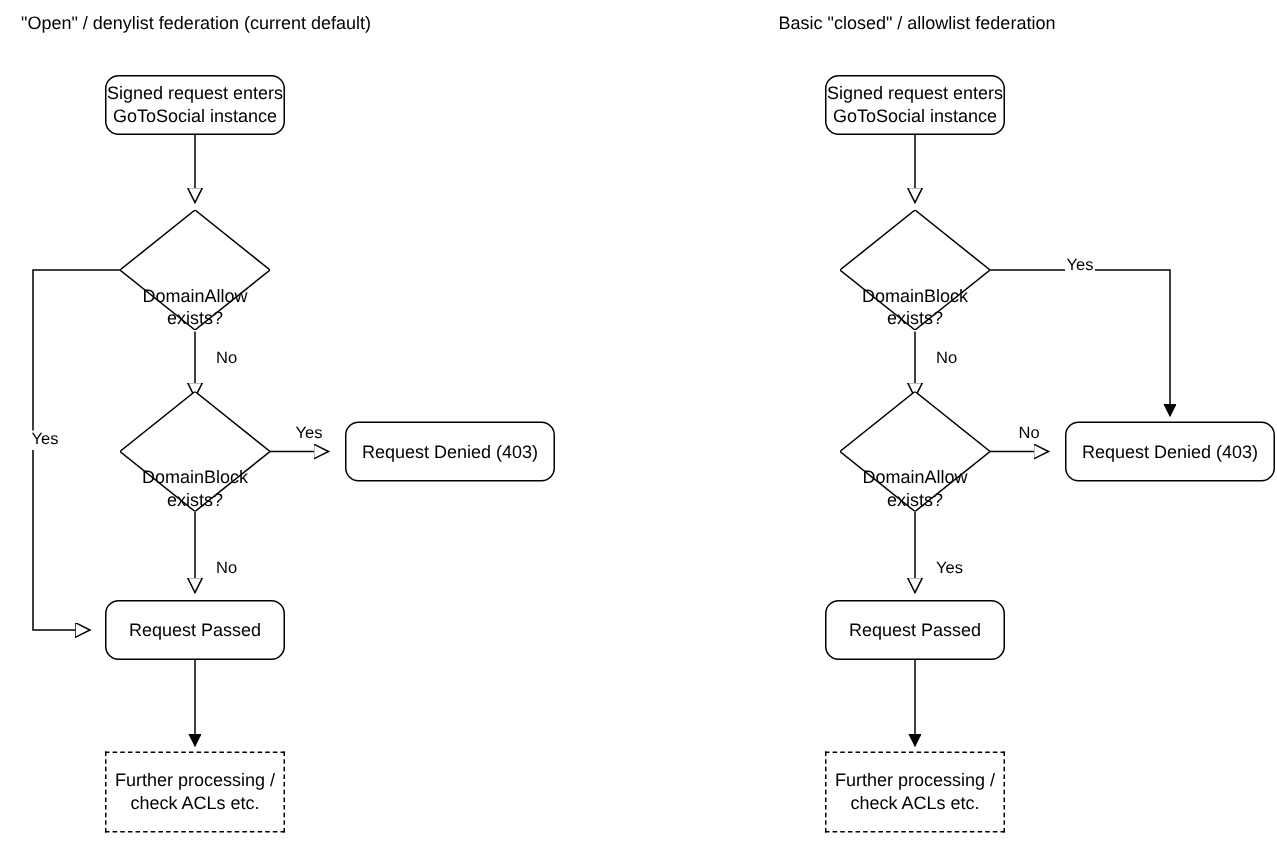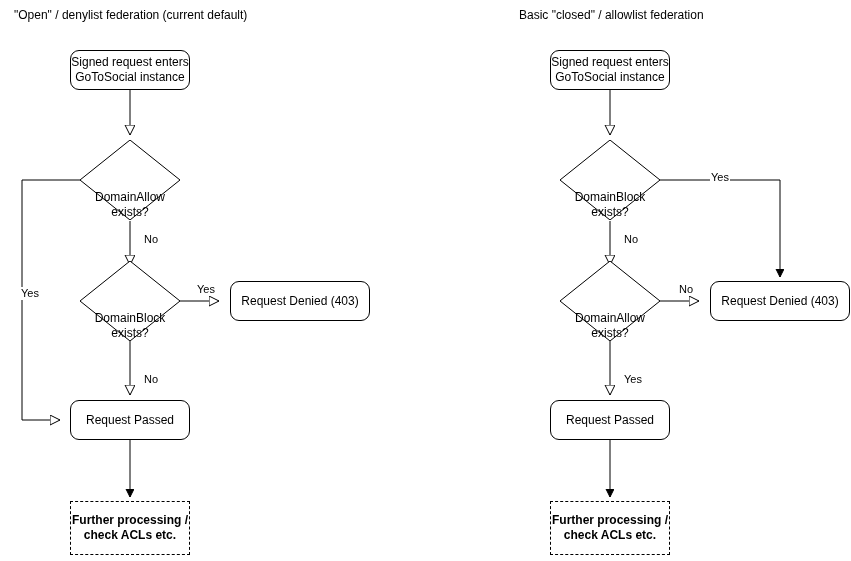--- a/index.html
+++ b/index.html
@@ -41,21 +41,20 @@
     background: #ffffff;
   }
   .node.rounded {
     border: 1px solid #000000;
     border-radius: 9px;
   }
   .node.dashed {
     border: 1px dashed #000000;
     border-radius: 0;
     background: transparent;
-    font-weight: bold;
   }
   .node.diamond {
     border: none;
     background: transparent;
     align-items: flex-end;
   }
   .node .label {
     position: relative;
     z-index: 2;
     white-space: pre-line;

